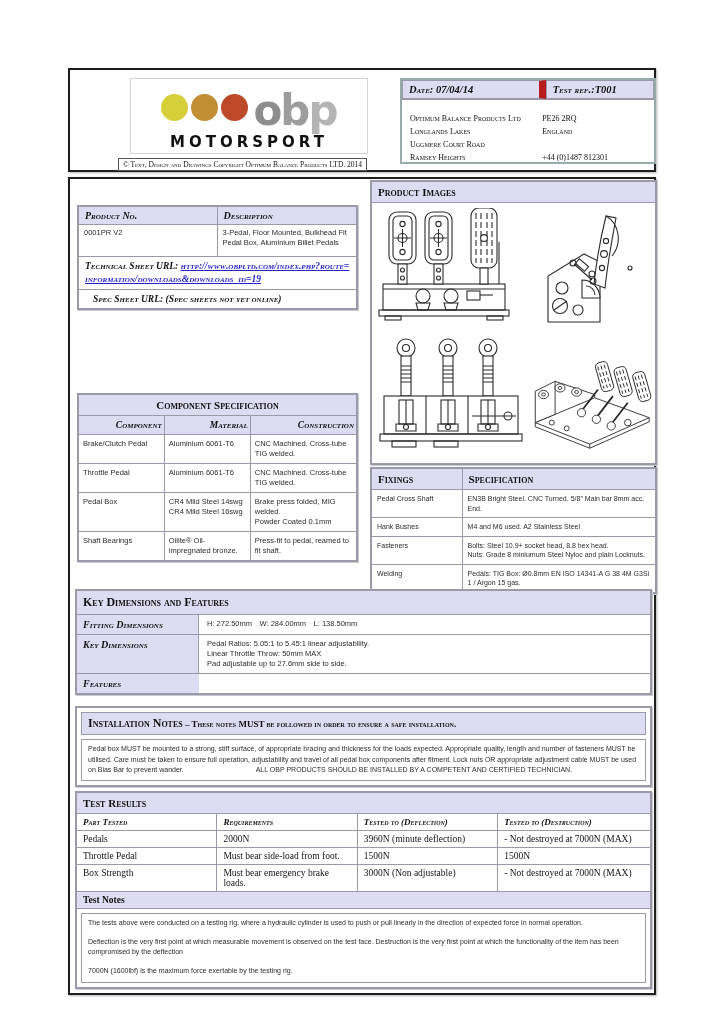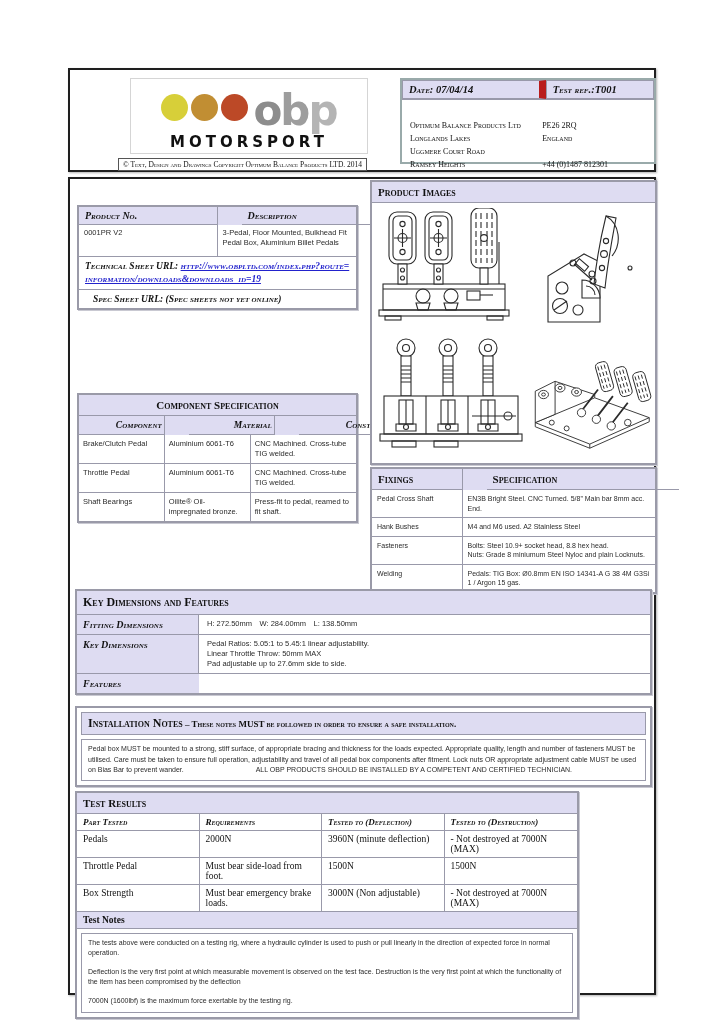--- a/index.html
+++ b/index.html
@@ -17,29 +17,29 @@
   .logo-row { display:flex; align-items:center; justify-content:center; margin-top:8px; height:40px; }
   .dot { width:27px; height:27px; border-radius:50%; margin-right:3px; }
   .obp-word { font-family:"DejaVu Sans", sans-serif; font-weight:bold; font-size:42px; line-height:30px; letter-spacing:-2px; margin-left:2px; position:relative; top:4px; }
   .motorsport { text-align:center; font-family:"DejaVu Sans", sans-serif; font-weight:bold; font-size:15px; letter-spacing:4px; color:#111; margin-top:6px; }
   .copyright-box { position:absolute; left:48px; top:88px; border:1px solid #555; padding:1px 4px; font-family:"Liberation Serif", serif; font-variant:small-caps; font-size:7.5px; color:#111; background:#fff; white-space:nowrap; }
   .info-box { position:absolute; left:330px; top:8px; width:256px; height:86px; border:2px solid #9aa; background:#fff; }
   .info-head { display:flex; border-bottom:1px solid #99a; }
   .info-cell { background:var(--accent-lavender,#dedcf2); border:1px solid #99a; font-family:"Liberation Serif", serif; font-style:italic; font-variant:small-caps; font-weight:600; font-size:10.5px; padding:3px 6px; color:#111; }
   .info-cell.date { width:57%; border-right:7px solid #b91c1c; }
   .info-cell.ref { width:43%; }
-  .addr { padding:19px 8px 0 8px; }
+  .addr { padding:12px 8px 0 8px; }
   .addr-row { display:flex; font-family:"Liberation Serif", serif; font-variant:small-caps; font-size:8px; line-height:13px; color:#111; }
   .addr-l { width:56%; }
   .addr-r { width:44%; }
 
   
   .tbl { position:absolute; border:2px solid #9a9aa8; background:#fff; box-shadow:1px 1px 0 #c9c9d2; }
   .t-title { background:var(--accent-lavender,#dedcf2); border-bottom:1px solid #99a; font-family:"Liberation Serif", serif; font-variant:small-caps; font-weight:600; color:#111; padding:4px 6px; }
-  .lav { background:var(--accent-lavender,#dedcf2);gap:24px; }
+  .lav { background:var(--accent-lavender,#dedcf2); }
   .hcell { font-family:"Liberation Serif", serif; font-style:italic; font-variant:small-caps; font-weight:600; color:#111; }
   .scell { font-family:"Liberation Serif", serif; font-variant:small-caps; font-weight:600; color:#111; }
   .grid { display:grid; }
   .cell { border-right:1px solid #99a; border-bottom:1px solid #99a; padding:3px 5px; }
   .cell:last-child { border-right:none; }
   .row-last .cell { border-bottom:none; }
   .body-sans { font-size:7.5px; line-height:10px; color:#2b2b2b; }
   .pre { white-space:pre-wrap; }
 
   
@@ -83,21 +83,21 @@
   #keydim-table .val-cell { padding:4px 8px; }
 
   
   #install-box { left:5px; top:527px; width:577px; padding:4px; }
   .inst-title { border:1px solid #99a; background:var(--accent-lavender,#dedcf2); padding:3px 6px; font-family:"Liberation Serif", serif; font-variant:small-caps; color:#111; font-size:9px; font-weight:600; }
   .inst-title .big { font-size:12px; }
   .inst-body { border:1px solid #99a; margin-top:4px; padding:4px 6px; font-size:7px; line-height:10.5px; color:#2b2b2b; }
   .inst-tech { display:inline; margin-left:70px; }
 
   
-  #test-table { left:5px; top:612px; width:504px; }
+  #test-table { left:5px; top:612px; width:577px; }
   #test-table .t-title { font-size:11px; }
   #test-table .hrow { grid-template-columns:24.5% 24.5% 24.5% 26.5%; }
   #test-table .hrow .cell { font-size:9px; padding:3px 6px; }
   #test-table .drow { grid-template-columns:24.5% 24.5% 24.5% 26.5%; }
   #test-table .drow .cell { font-family:"Liberation Serif", serif; font-size:9.5px; padding:3px 6px; color:#111; }
   .notes-title { border-bottom:1px solid #99a; background:var(--accent-lavender,#dedcf2); padding:3px 6px; font-family:"Liberation Serif", serif; font-weight:bold; font-size:9.5px; color:#111; }
   .notes-body { border:1px solid #99a; margin:4px; padding:4px 6px; font-size:7px; line-height:10px; color:#2b2b2b; }
   .notes-body p { margin-bottom:9px; }
   .notes-body p:last-child { margin-bottom:2px; }
 </style>
@@ -171,20 +171,27 @@
       </div>
       <div class="grid drow">
         <div class="cell body-sans">Brake/Clutch Pedal</div>
         <div class="cell body-sans">Aluminium 6061-T6</div>
         <div class="cell body-sans">CNC Machined. Cross-tube TIG welded.</div>
       </div>
       <div class="grid drow">
         <div class="cell body-sans">Throttle Pedal</div>
         <div class="cell body-sans">Aluminium 6061-T6</div>
         <div class="cell body-sans">CNC Machined. Cross-tube TIG welded.</div>
+      </div>
+      <div class="grid drow">
+        <div class="cell body-sans">Pedal Box</div>
+        <div class="cell body-sans pre">CR4 Mild Steel 14swg
+CR4 Mild Steel 16swg</div>
+        <div class="cell body-sans pre">Brake press folded, MIG welded.
+Powder Coated 0.1mm</div>
       </div>
       <div class="grid drow row-last">
         <div class="cell body-sans">Shaft Bearings</div>
         <div class="cell body-sans">Oilite® Oil-impregnated bronze.</div>
         <div class="cell body-sans">Press-fit to pedal, reamed to fit shaft.</div>
       </div>
     </div>
 
     <div class="tbl" id="images-box">
       <div class="t-title">Product Images</div>

